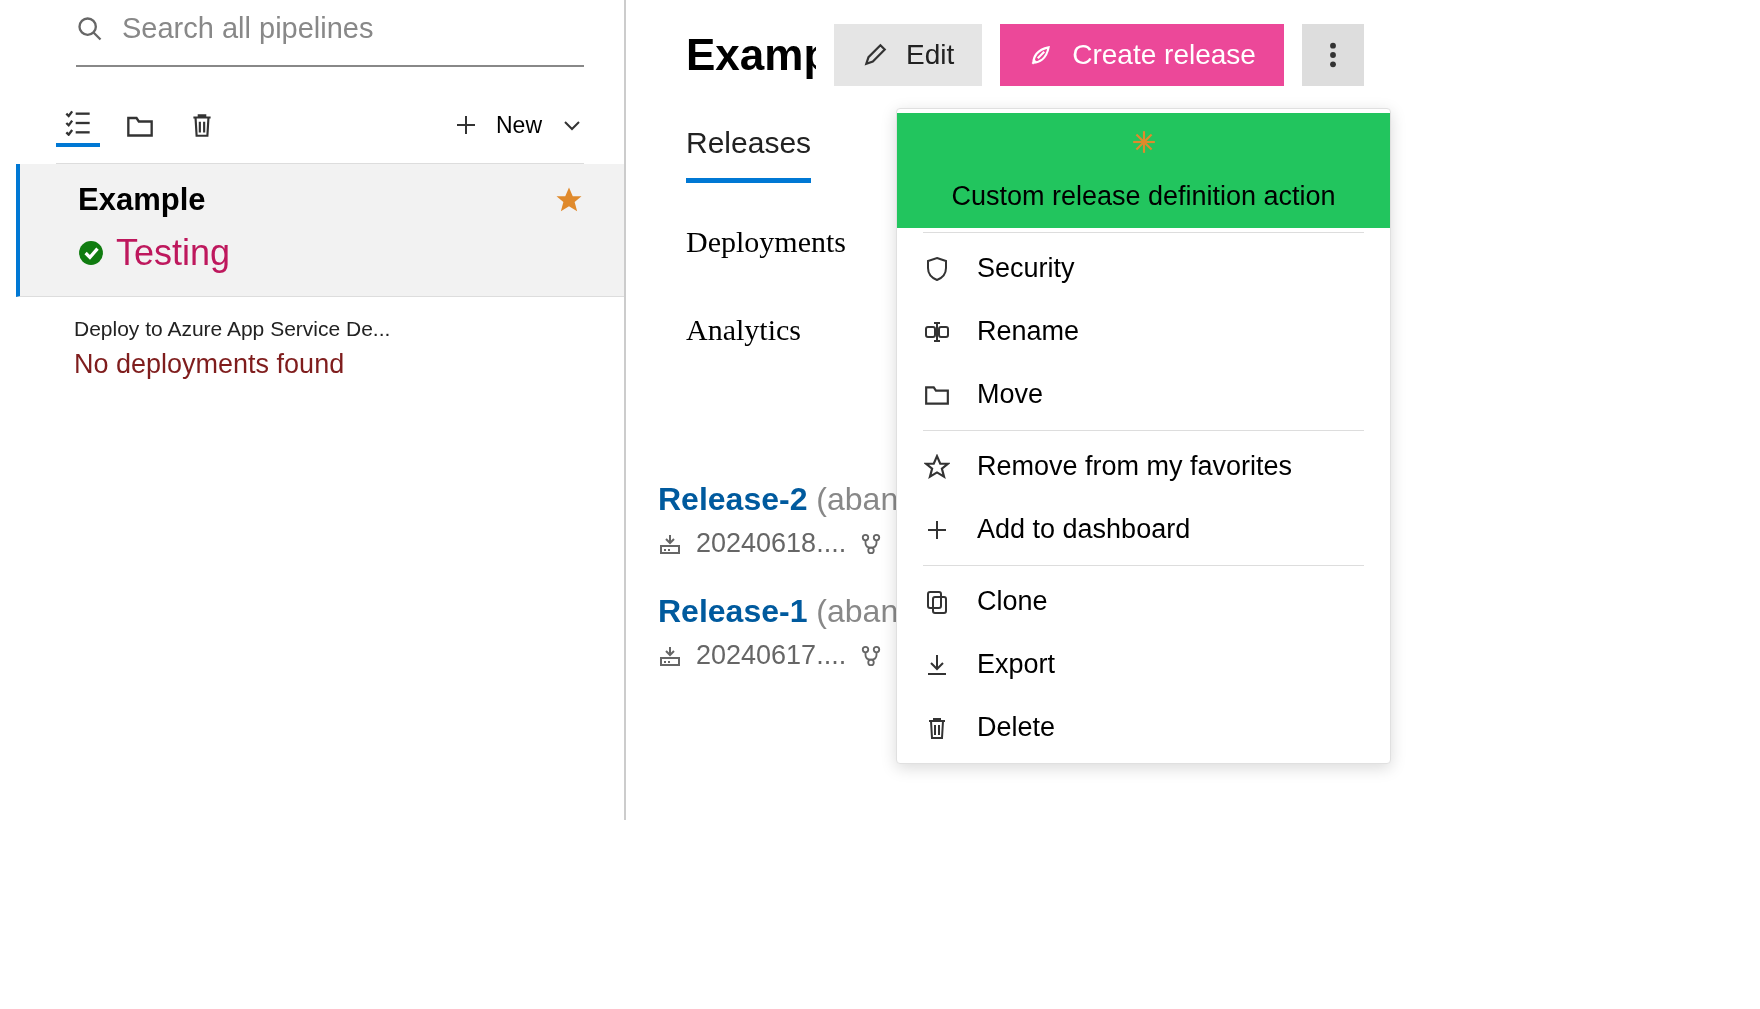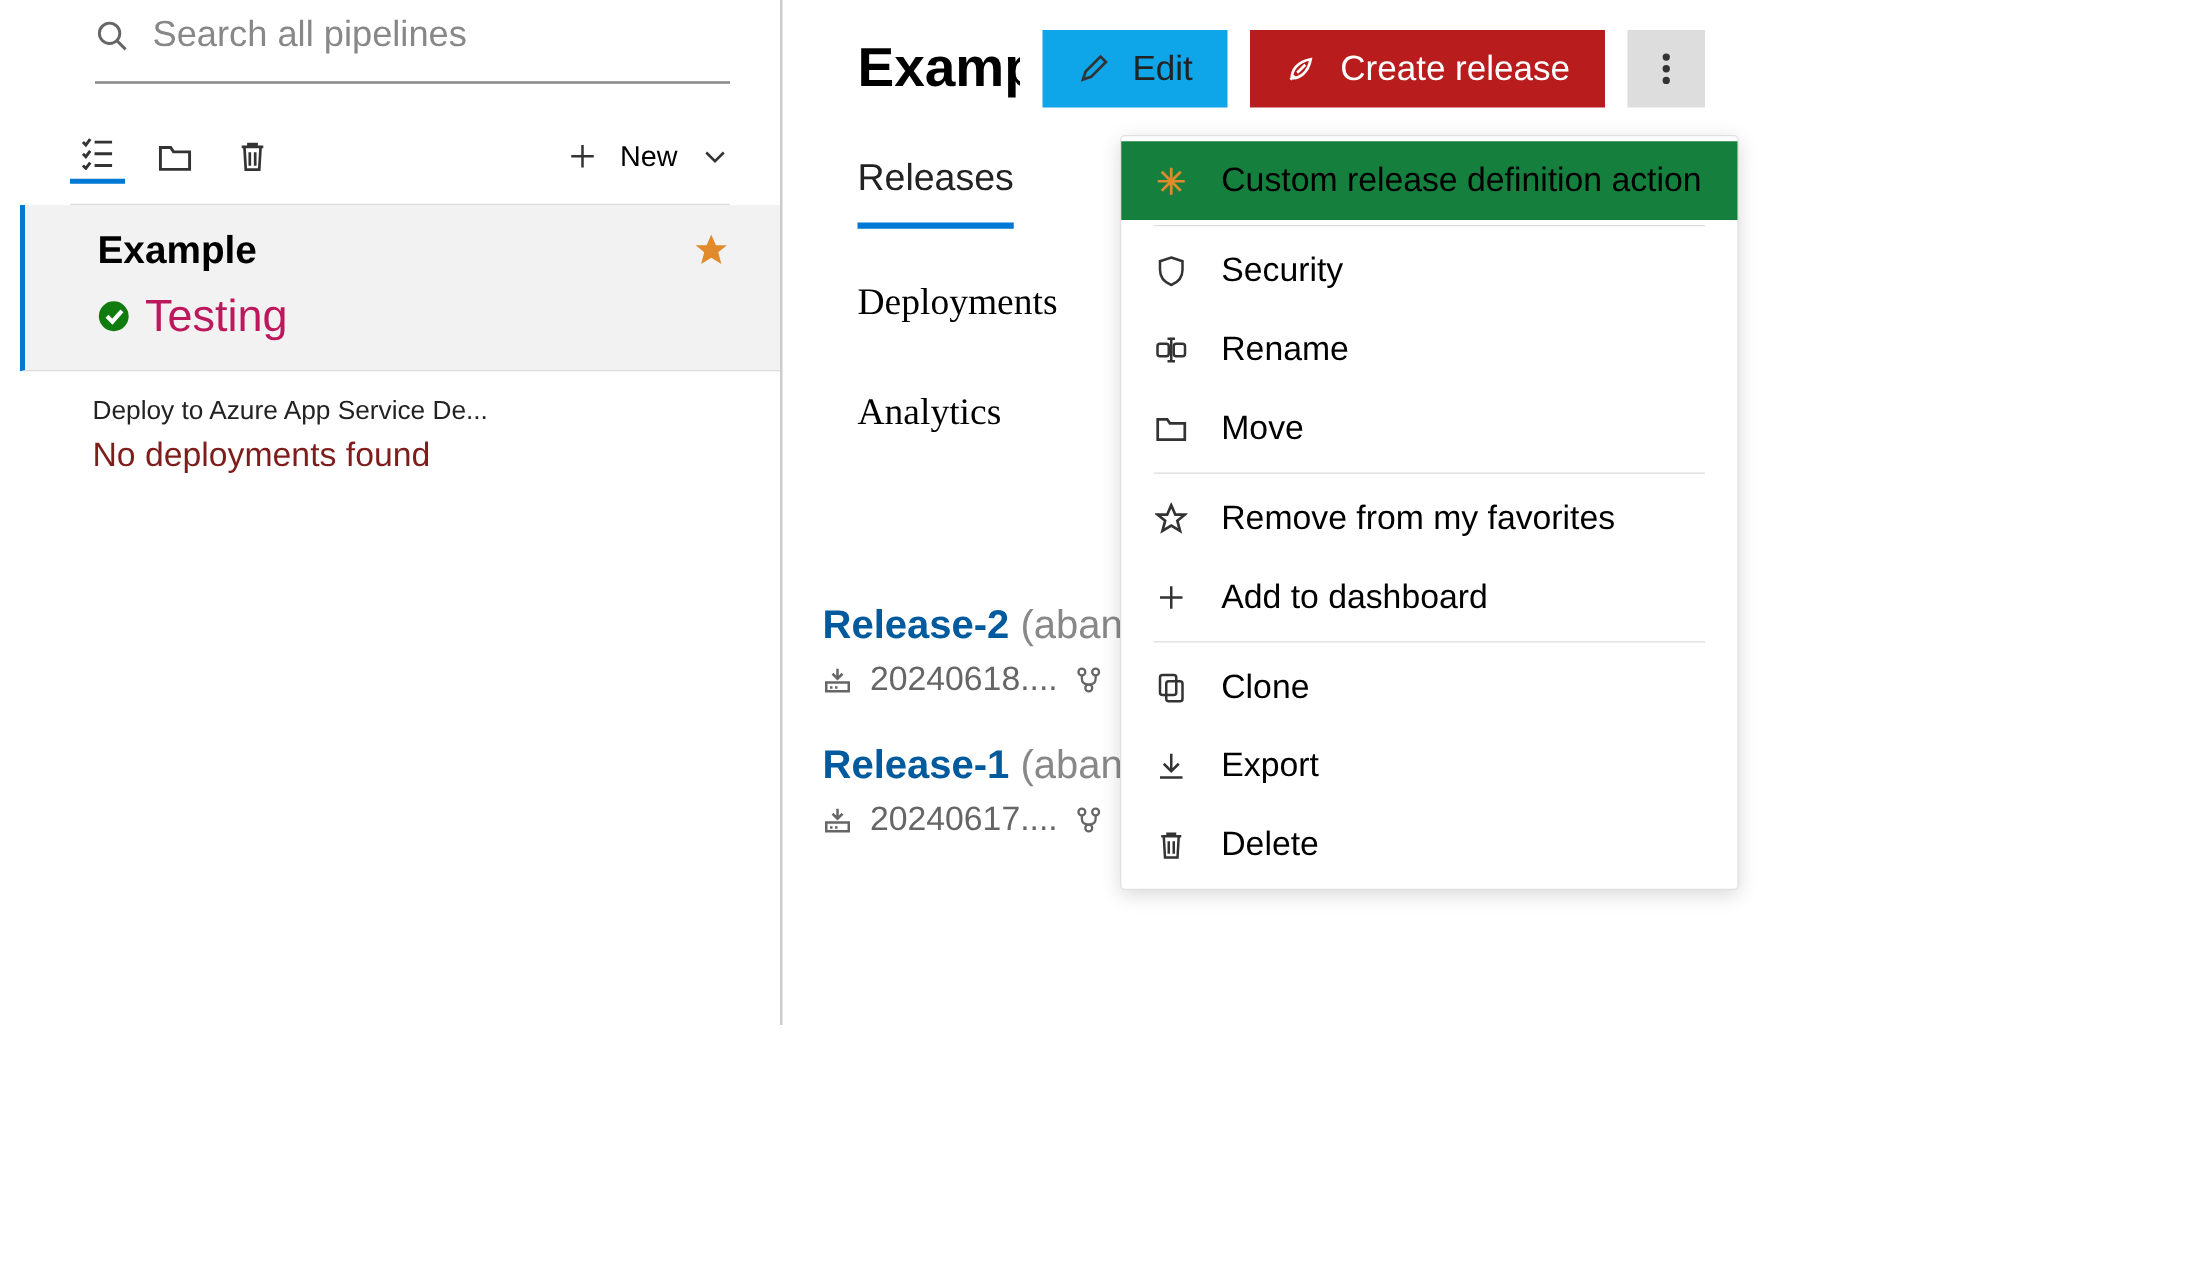--- a/index.html
+++ b/index.html
@@ -23,42 +23,42 @@
   .pipeline-status-row { display:flex; align-items:center; gap:12px; margin-top:14px; }
   .pipeline-status { font-size:36px; color:#be185d; }
   .pipeline-item.plain { padding:20px 40px 20px 58px; }
   .pipeline-sub { font-size:27px; color:#7f1d1d; margin-top:8px;}
   .pipeline-name-plain { font-size:21px; color:#222; white-space:nowrap; overflow:hidden; text-overflow:ellipsis; }
 
   .right-panel { position:absolute; left:630px; top:0; right:0; }
   .header { display:flex; align-items:center; gap:18px; padding:24px 40px 0 56px; }
   .title { font-size:44px; font-weight:700; flex:0 0 auto; width:130px; overflow:hidden; white-space:nowrap; }
   .btn { display:flex; align-items:center; gap:18px; height:62px; padding:0 28px; font-size:28px; cursor:pointer; border:none;}
-  .btn.edit { background:#0ea5e9; color:#222; }
-  .btn.create { background:#b91c1c; color:#fff; }
+  .btn.edit { background:#e5e5e5; color:#222; }
+  .btn.create { background:#ec4899; color:#fff; }
   .btn.more { background:#ddd; width:62px; justify-content:center; padding:0;}
   .tabs { margin-top:28px; padding-left:56px; }
   .tab { font-size:30px; padding:12px 0; width:fit-content; cursor:pointer; }
   .tab.active { color:#222; font-weight:400; border-bottom:5px solid #0078d4; padding-bottom:18px;}
   .tab + .tab { margin-top:30px;font-family:Liberation Serif, serif; }
 
   .release-list { margin-top:110px; padding-left:28px; }
   .release-item { padding:12px 0 22px 0; }
   .release-title { font-size:32px; font-weight:600; color:#005a9e; white-space:nowrap; overflow:hidden;}
   .release-title .status { color:#888; font-weight:400; }
   .release-meta { display:flex; align-items:center; gap:14px; margin-top:10px; font-size:27px; color:#666; white-space:nowrap; overflow:hidden;}
 
   .context-menu {
     position:absolute; top:108px; left:896px; width:495px;
     background:#fff; border:1px solid #e0e0e0; border-radius:4px;
     box-shadow: 0 4px 16px rgba(0,0,0,0.15);
     padding:4px 0;
   }
   .menu-item { display:flex; align-items:center; gap:26px; padding:16px 26px; font-size:27px; cursor:pointer; }
-  .menu-item.highlight { background:#15803d; }
+  .menu-item.highlight { background:#22c55e;flex-direction:column; }
   .menu-item .micon { width:28px; display:flex; align-items:center; justify-content:center;}
   .menu-divider { height:1px; background:#ddd; margin:4px 26px; }
 
   svg { display:block; }
 </style>
 </head>
 <body>
 
 <div class="left-panel">
   <div class="search-row">

